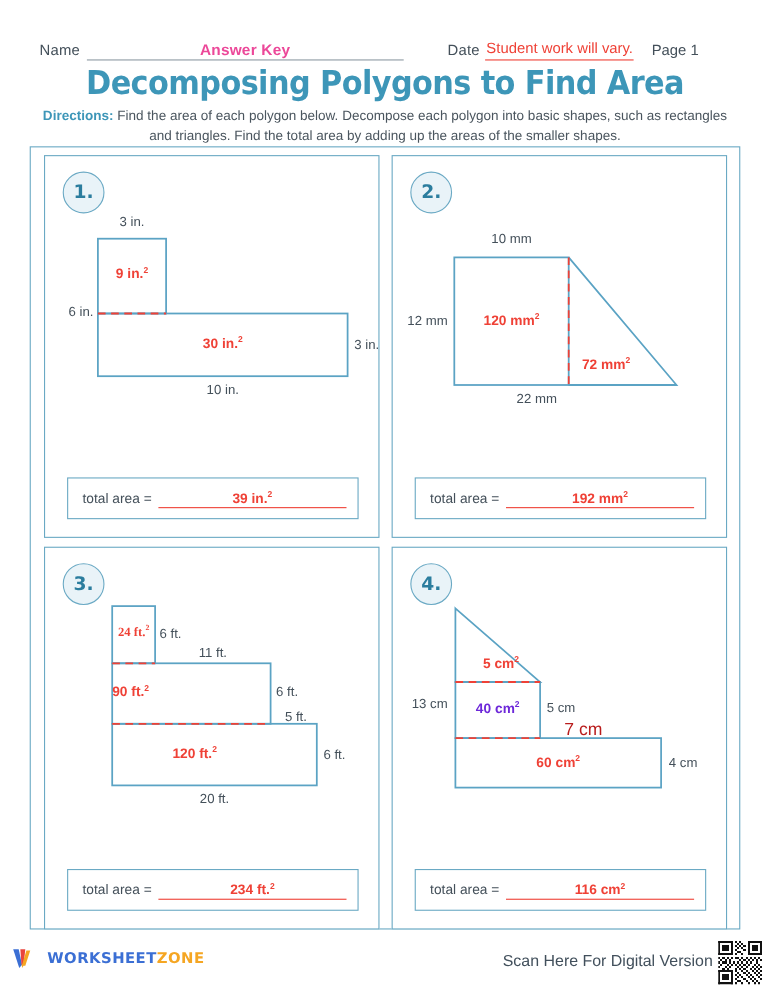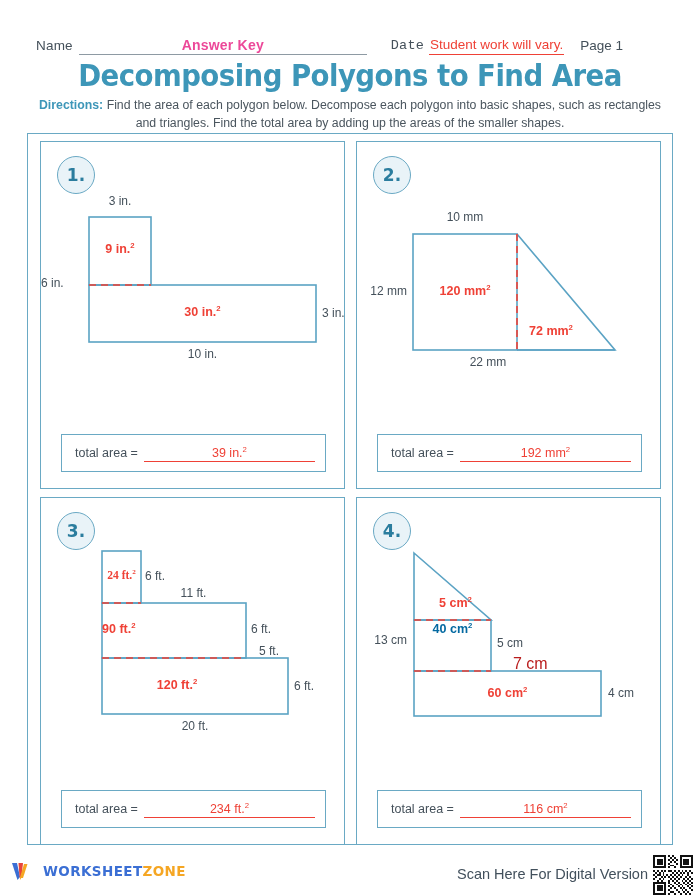--- a/index.html
+++ b/index.html
@@ -20,21 +20,21 @@
   }
   .hdr-label{font-size:13.5px;color:#44505a;letter-spacing:.2px;white-space:nowrap;}
   .name-rule{
     position:relative;flex:0 0 288px;margin-left:6px;height:19px;
     border-bottom:1.4px solid #8e9aa3;
   }
   .name-rule .answer{
     position:absolute;left:0;right:0;bottom:1px;text-align:center;
     color:#ec4899;font-size:14px;font-weight:600;letter-spacing:.2px;
   }
-  .date-label{margin-left:24px;font-family:Liberation Mono, monospace;}
+  .date-label{margin-left:40px;}
   .date-rule{
     position:relative;margin-left:5px;height:19px;
     border-bottom:1.4px solid #ef4136;
   }
   .date-rule .answer{
     color:#ef4136;font-size:13.5px;font-weight:500;white-space:nowrap;padding:0 1px;
   }
   .page-num{margin-left:16px;font-size:13.5px;color:#44505a;white-space:nowrap;}
 
   
@@ -81,21 +81,21 @@
     border:1.4px solid #6aa9c4;box-sizing:border-box;
     display:flex;align-items:center;padding-left:13px;
   }
   .ansbox .lbl{font-size:12.5px;color:#44505a;white-space:nowrap;}
   .ansbox .blank{
     position:relative;margin-left:6px;flex:1;height:17px;margin-right:10px;
     border-bottom:1.3px solid #ef4136;
   }
   .ansbox .val{
     position:absolute;left:0;right:0;bottom:1px;text-align:center;
-    color:#ef4136;font-weight:normal;font-size:12.5px;white-space:nowrap;
+    color:#ef4136;font-weight:bold;font-size:12.5px;white-space:nowrap;
   }
   sup{font-size:.62em;vertical-align:super;line-height:0;}
 
   
   .fig{position:absolute;left:0;top:0;width:305px;height:300px;}
   .fig svg{display:block;}
 
   
   .logo{position:absolute;left:10px;top:858px;display:flex;align-items:center;}
   .logo .mark{position:relative;width:26px;height:26px;margin-right:7px;}
@@ -146,21 +146,21 @@
 
         <rect x="48" y="75" width="62" height="68" fill="none" stroke="#5ba3c4" stroke-width="1.6"></rect>
 
         <rect x="48" y="143" width="227" height="57" fill="none" stroke="#5ba3c4" stroke-width="1.6"></rect>
 
         <line x1="48" y1="143" x2="110" y2="143" stroke="#ef4136" stroke-width="1.6" stroke-dasharray="7,5"></line>
       </svg>
 
       <div style="position:absolute;left:48px;top:52px;width:62px;text-align:center;font-size:12px;color:#44505a;">3 in.</div>
 
-      <div style="position:absolute;left:0px;top:134px;width:44px;font-size:12px;color:#44505a;">6 in.</div>
+      <div style="position:absolute;left:0px;top:134px;width:44px;text-align:right;font-size:12px;color:#44505a;">6 in.</div>
 
       <div style="position:absolute;left:281px;top:164px;font-size:12px;color:#44505a;">3 in.</div>
 
       <div style="position:absolute;left:48px;top:205px;width:227px;text-align:center;font-size:12px;color:#44505a;">10 in.</div>
 
       <div style="position:absolute;left:48px;top:100px;width:62px;text-align:center;font-size:12.5px;font-weight:bold;color:#ef4136;">
         <span>9 in.</span><sup>2</sup>
       </div>
 
       <div style="position:absolute;left:48px;top:163px;width:227px;text-align:center;font-size:12.5px;font-weight:bold;color:#ef4136;">
@@ -283,21 +283,21 @@
         <line x1="57" y1="122" x2="134" y2="122" stroke="#ef4136" stroke-width="1.6" stroke-dasharray="7,5"></line>
         <line x1="57" y1="173" x2="134" y2="173" stroke="#ef4136" stroke-width="1.6" stroke-dasharray="7,5"></line>
       </svg>
 
       <div style="position:absolute;left:0px;top:135px;width:50px;text-align:right;font-size:12px;color:#44505a;">13 cm</div>
 
       <div style="position:absolute;left:60px;top:98px;width:77px;text-align:center;font-size:12.5px;font-weight:bold;color:#ef4136;">
         <span>5 cm</span><sup>2</sup>
       </div>
 
-      <div style="position:absolute;left:57px;top:124px;width:77px;text-align:center;font-size:12.5px;font-weight:bold;color:#0369a1;">
+      <div style="position:absolute;left:57px;top:139px;width:77px;text-align:center;font-size:12.5px;font-weight:bold;color:#6d28d9;">
         <span>40 cm</span><sup>2</sup>
       </div>
 
       <div style="position:absolute;left:140px;top:138px;font-size:12px;color:#44505a;">5 cm</div>
 
       <div style="position:absolute;left:156px;top:157px;font-size:16px;color:#b91c1c;text-align:right;">7 cm</div>
 
       <div style="position:absolute;left:57px;top:188px;width:187px;text-align:center;font-size:12.5px;font-weight:bold;color:#ef4136;">
         <span>60 cm</span><sup>2</sup>
       </div>

